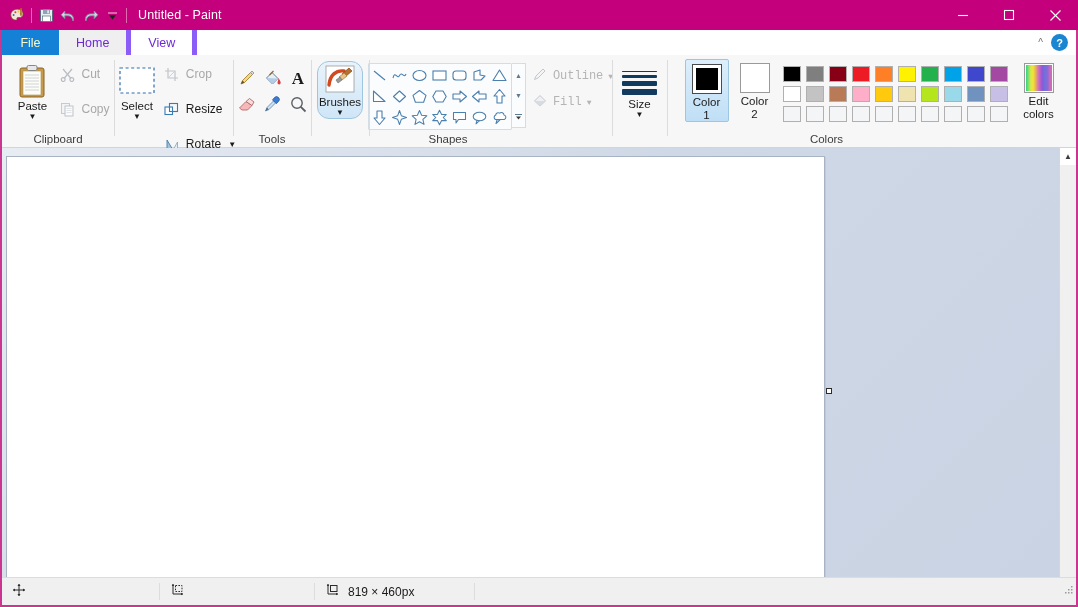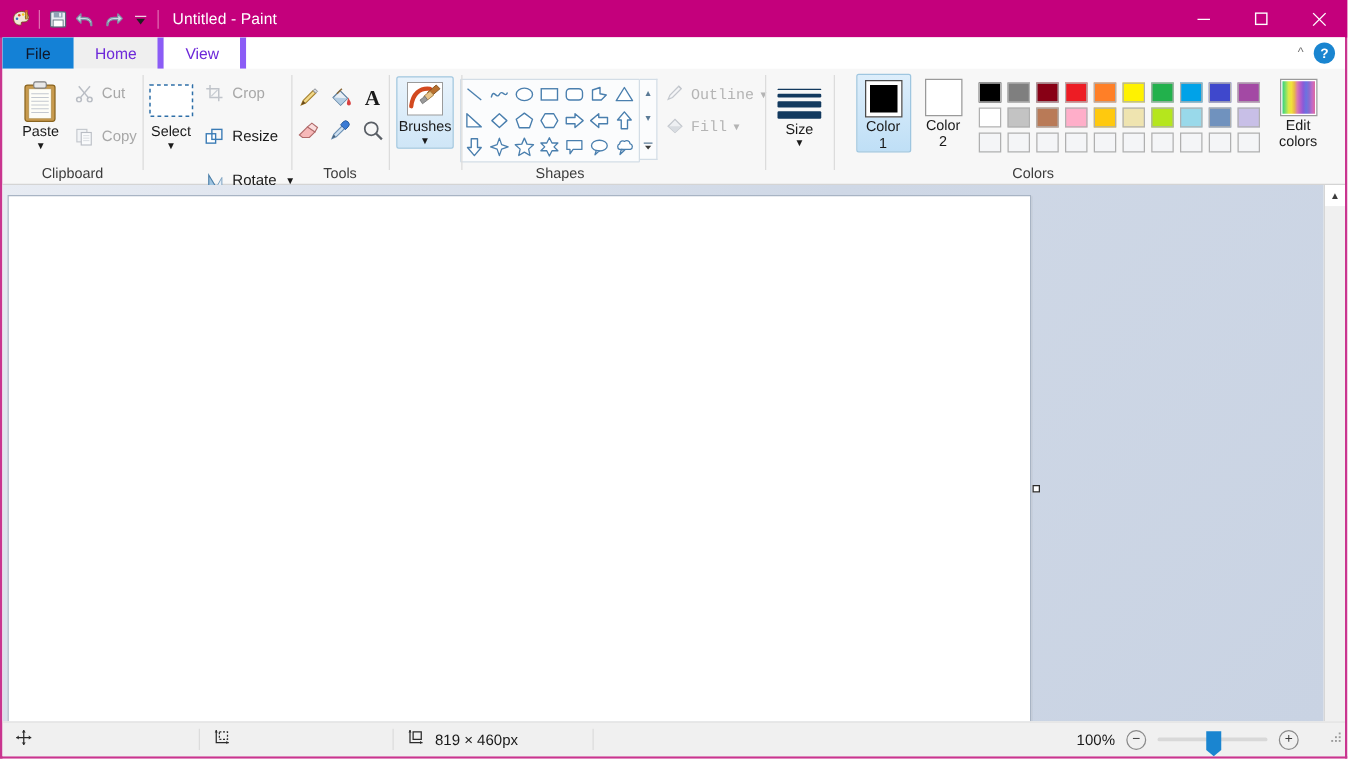--- a/index.html
+++ b/index.html
@@ -46,21 +46,21 @@
   
   .tabstrip {
     height:25px; flex:0 0 25px; background:#ffffff; display:flex; align-items:stretch;
     position:relative;
   }
   .tab {
     display:flex; align-items:center; justify-content:center;
     font-size:12.5px; color:#6d28d9; padding:0 17px; min-width:57px;
     border-right:5px solid #8b5cf6;
   }
-  .tab.file { background:#1481d6; color:#0f172a; border-right:none; min-width:57px; }
+  .tab.file { background:#1481d6; color:#fef9c3; border-right:none; min-width:57px; }
   .tab.home { background:#efefef; }
   .tab.view { background:#ffffff; }
   .tabstrip-rest { flex:1; background:#ffffff; }
   .tabstrip-right {
     position:absolute; right:0; top:0; height:25px; display:flex; align-items:center;
     gap:8px; padding-right:8px;
   }
   .collapse-caret { color:#6d6d6d; font-size:10px; line-height:1; }
   .help-btn {
     width:17px; height:17px; border-radius:50%;
@@ -103,21 +103,21 @@
   
   .toolsgrid {
     display:grid; grid-template-columns:repeat(3, 26px); grid-template-rows:repeat(2, 26px);
     padding-top:6px;
   }
   .toolcell { display:flex; align-items:center; justify-content:center; }
 
   
   .brushbtn {
     border:1px solid #9ec6e0; background:linear-gradient(#e9f3fb,#cfe6f7);
-    border-radius:2px; padding:2px 3px 1px; width:46px;
+    border-radius:12px; padding:2px 3px 1px; width:46px;
   }
 
   
   .shapes-wrap { display:flex; align-items:flex-start; padding-top:4px; }
   .shapes-box {
     border:1px solid #d3dde6; background:#fbfcfd; border-radius:1px;
     display:grid; grid-template-columns:repeat(7, 20px); grid-template-rows:repeat(3, 21px);
     padding:1px;
   }
   .shapecell { display:flex; align-items:center; justify-content:center; }
@@ -799,29 +799,20 @@
         <svg width="16" height="14" viewBox="0 0 16 14">
           <path d="M3 1 V11 H13" fill="none" stroke="#2b2b2b" stroke-width="1"></path>
           <path d="M3 1 L1.8 3 L4.2 3 Z" fill="#2b2b2b"></path>
           <path d="M13 11 L11 9.8 L11 12.2 Z" fill="#2b2b2b"></path>
           <rect x="5.5" y="2.5" width="6.5" height="6" fill="none" stroke="#2b2b2b" stroke-width="1"></rect>
         </svg>
       </span>
       <span>819 × 460px</span>
     </div>
     <div class="sb-cell c4"></div>
-    <div class="sb-zoom">
-      <span class="zoom-pct">100%</span>
-      <span class="zoom-round">−</span>
-      <span class="zoom-track">
-        <span class="zt-line"></span>
-        <span class="zoom-thumb"></span>
-      </span>
-      <span class="zoom-round">+</span>
-    </div>
     <div class="grip">
       <svg width="10" height="10" viewBox="0 0 10 10">
         <g fill="#9a9a9a">
           <rect x="7" y="1" width="1.5" height="1.5"></rect>
           <rect x="4" y="4" width="1.5" height="1.5"></rect>
             <rect x="7" y="4" width="1.5" height="1.5"></rect>
           <rect x="1" y="7" width="1.5" height="1.5"></rect>
             <rect x="4" y="7" width="1.5" height="1.5"></rect>
             <rect x="7" y="7" width="1.5" height="1.5"></rect>
         </g>

